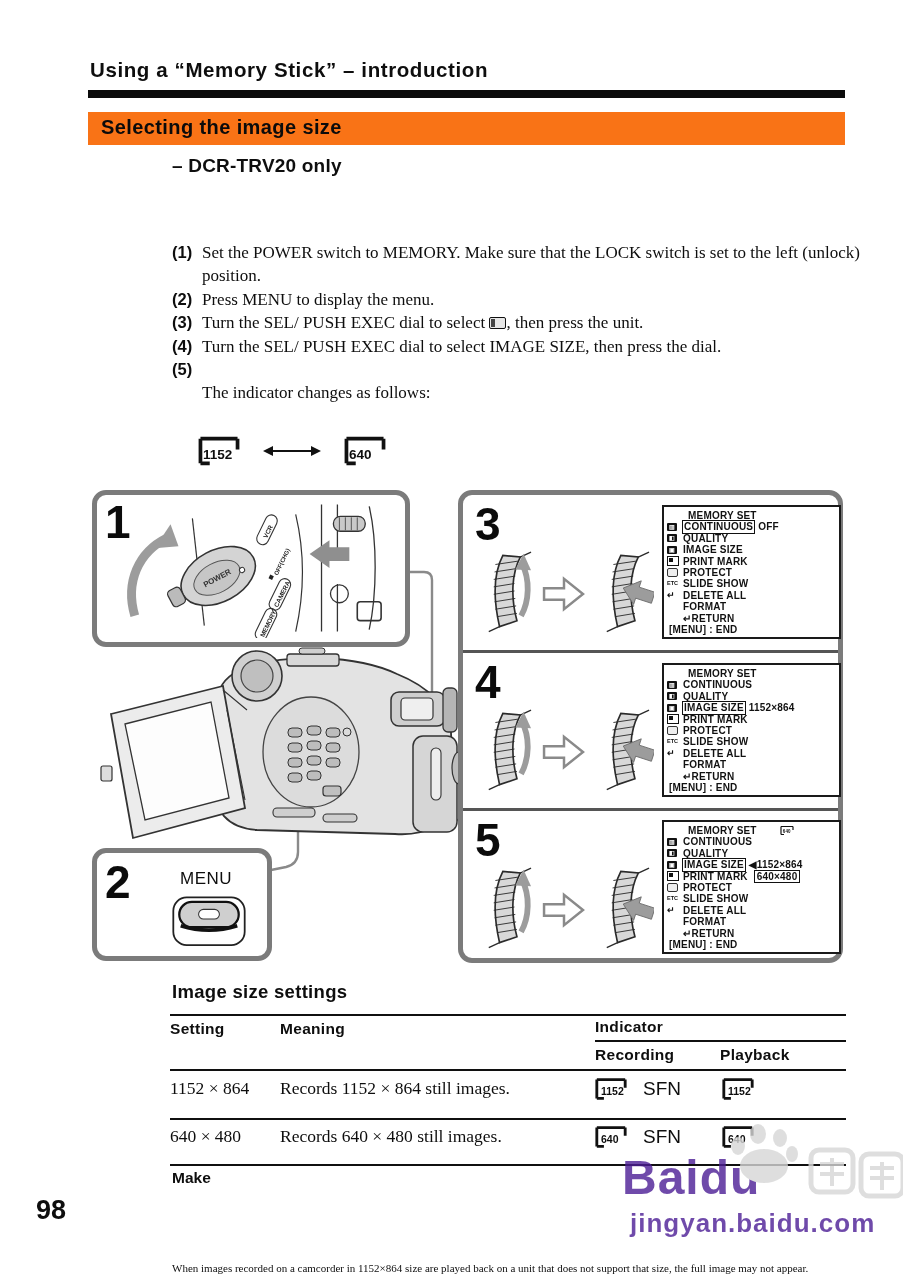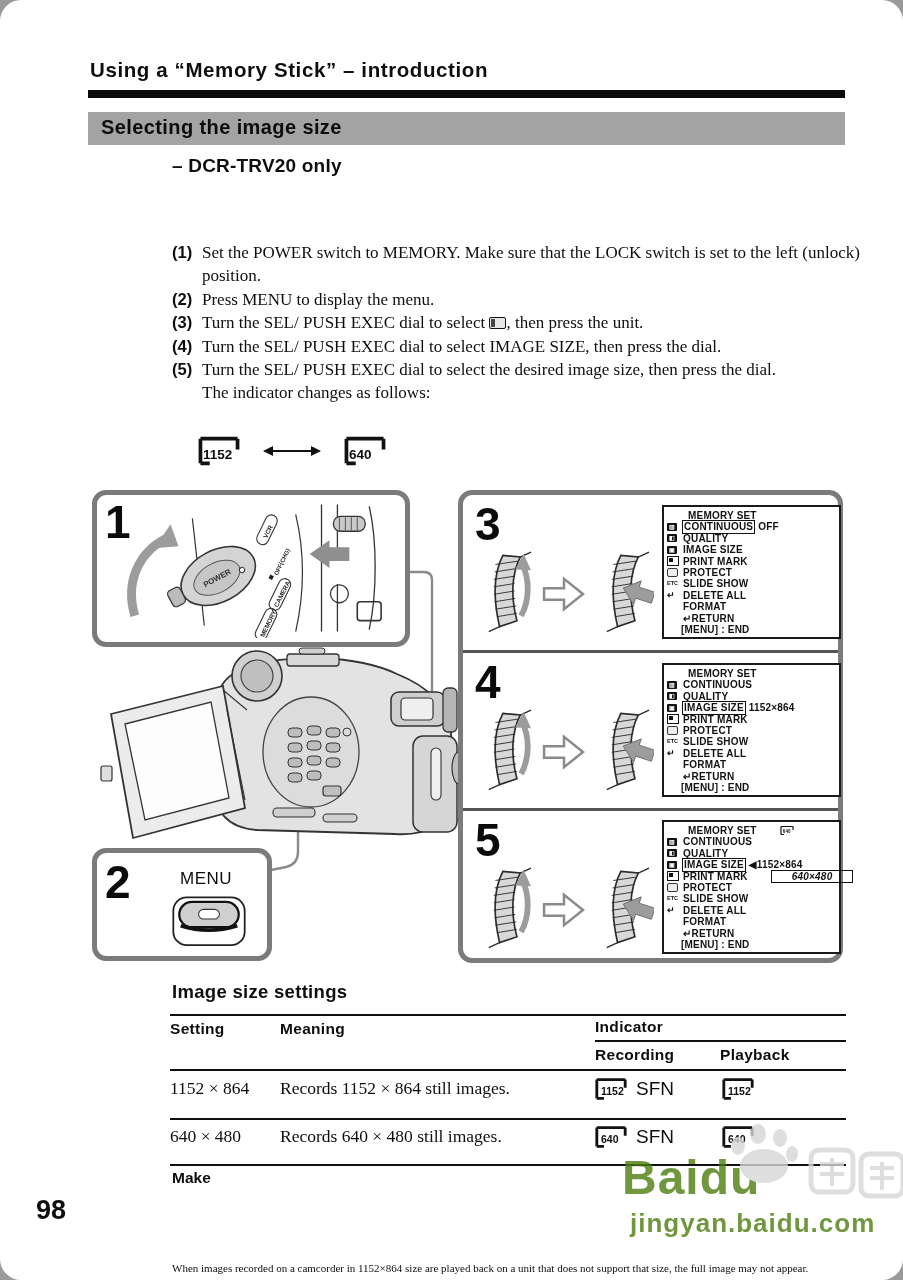--- a/index.html
+++ b/index.html
@@ -1,22 +1,22 @@
 <!DOCTYPE html>
 <html><head>
 <meta charset="utf-8">
 <style>
   html,body{margin:0;padding:0;background:#9a9a9a;}
   #page{position:relative;width:903px;height:1280px;background:#ffffff;overflow:hidden;
-        font-family:"Liberation Serif",serif;color:#0e0e0e;border-radius:21px;}
+        font-family:"Liberation Serif",serif;color:#0e0e0e;}
   .abs{position:absolute;}
   
   .hdr-title{left:90px;top:58px;font:700 20.5px "Liberation Sans",sans-serif;letter-spacing:.6px;}
   .hdr-rule{left:88px;top:90px;width:757px;height:8px;background:#0b0b0b;}
-  .sec-bar{left:88px;top:112px;width:757px;height:33px;background:#a3a3a3;}
+  .sec-bar{left:88px;top:112px;width:757px;height:33px;background:#f97316;}
   .sec-bar span{display:block;margin:4px 0 0 13px;font:700 20px "Liberation Sans",sans-serif;letter-spacing:.4px;color:#0b0b0b;}
   .model-title{left:172px;top:155px;font:700 19px "Liberation Sans",sans-serif;letter-spacing:.2px;}
   .intro{left:172px;top:182px;width:678px;font-size:17px;line-height:26px;}
   
   .steps{left:172px;top:241px;width:688px;}
   .step{display:flex;}
   .step-num{flex:0 0 30px;font:700 16.5px "Liberation Sans",sans-serif;line-height:23.4px;}
   .step-text{flex:1;font-size:17px;line-height:23.4px;}
   .inline-ic{display:inline-block;width:15px;height:10px;border:1.6px solid #111;border-radius:2px;
              background:#e7e7e7;vertical-align:-1px;position:relative;}
@@ -47,39 +47,39 @@
   .ici-dark{display:inline-block;width:10px;height:8px;background:#111;color:#fff;
             font-size:6px;line-height:8px;text-align:center;border-radius:1px;}
   .ici-sel{display:inline-block;width:10px;height:8px;border:1px solid #111;background:#fff;position:relative;}
   .ici-sel::after{content:"";position:absolute;left:1px;top:1px;width:4px;height:4px;background:#111;}
   .ici-lite{display:inline-block;width:9px;height:7px;border:1px solid #333;border-radius:2px;background:#eee;}
   .ic-etc{font-size:5.5px;font-weight:700;letter-spacing:0;}
   .ic-ret{font-size:9px;font-weight:700;}
   .m-lab{padding:0 1px;}
   .m-lab.boxed{border:1.3px solid #111;}
   .m-val{margin-left:3px;}
-  .m-val.vboxed{border:1.3px solid #111;padding:0 20px;margin-left:22px;font-style:italic;}
-  .m-foot{margin-left:14px;height:11.4px;}
+  .m-val.vboxed{border:1.3px solid #111;padding:0 2px;margin-left:5px;}
+  .m-foot{margin-left:2px;height:11.4px;}
   .mini-fr{position:relative;display:inline-block;width:16px;height:11px;}
   .mini-fr svg{position:absolute;left:0;top:0;}
   .mini-fr i{position:absolute;left:4px;top:3.5px;font:700 4.5px "Liberation Sans",sans-serif;font-style:normal;}
   
   #tbl{left:170px;top:1012px;width:676px;height:156px;}
   .tl{position:absolute;background:#101010;height:2px;}
   .th{position:absolute;font:700 15.5px "Liberation Sans",sans-serif;letter-spacing:.3px;}
   .td{position:absolute;font-size:17.5px;}
   .ind-cell{position:absolute;display:flex;align-items:center;gap:7px;}
-  .sfn{font:400 19px "Liberation Sans",sans-serif;}
+  .sfn{font:400 19px "Liberation Sans",sans-serif;margin-left:7px;}
   .tbl-heading{left:172px;top:981px;font:700 18.5px "Liberation Sans",sans-serif;letter-spacing:.3px;}
   
   .note-h{left:172px;top:1169px;font:700 15.5px "Liberation Sans",sans-serif;}
   .note-t{left:172px;top:1256px;width:680px;font-size:11px;line-height:24px;}
   .pageno{left:36px;top:1195px;font:700 27px "Liberation Sans",sans-serif;}
   
-  #wm{left:622px;top:1128px;width:280px;height:118px;opacity:.8;color:#4d7c0f;pointer-events:none;z-index:6;}
+  #wm{left:622px;top:1128px;width:280px;height:118px;opacity:.8;color:#4c1d95;pointer-events:none;z-index:6;}
   #wm .wm-brand{position:absolute;left:0;top:22px;font:700 48px "Liberation Sans",sans-serif;letter-spacing:1px;}
   #wm .wm-url{position:absolute;left:8px;top:80px;font:700 26px "Liberation Sans",sans-serif;letter-spacing:1px;}
   svg text{font-family:"Liberation Sans",sans-serif;}
 </style>
 </head>
 <body>
 
 <div id="page">
 
   <svg width="0" height="0" style="position:absolute">
@@ -129,21 +129,21 @@
     <div class="step">
       <span class="step-num">(3)</span>
       <span class="step-text"><span>Turn the SEL/ PUSH EXEC dial to select </span><span class="inline-ic"></span><span>, then press the unit.</span></span>
     </div>
     <div class="step">
       <span class="step-num">(4)</span>
       <span class="step-text">Turn the SEL/ PUSH EXEC dial to select IMAGE SIZE, then press the dial.</span>
     </div>
     <div class="step">
       <span class="step-num">(5)</span>
-      <span class="step-text"><span>Turn the SEL/ PUSH EXEC dial to select the desired image size, then press the dial.</span><br><span>The indicator changes as follows:</span></span>
+      <span class="step-text"><br><span>The indicator changes as follows:</span></span>
     </div>
   </div>
 
   <div class="abs flow">
     <span class="fr fr-lg">
       <svg width="52" height="34" viewBox="0 0 30 22">
           <use href="#frameg"></use>
         </svg>
       <span class="fr-num">1152</span>
     </span>

